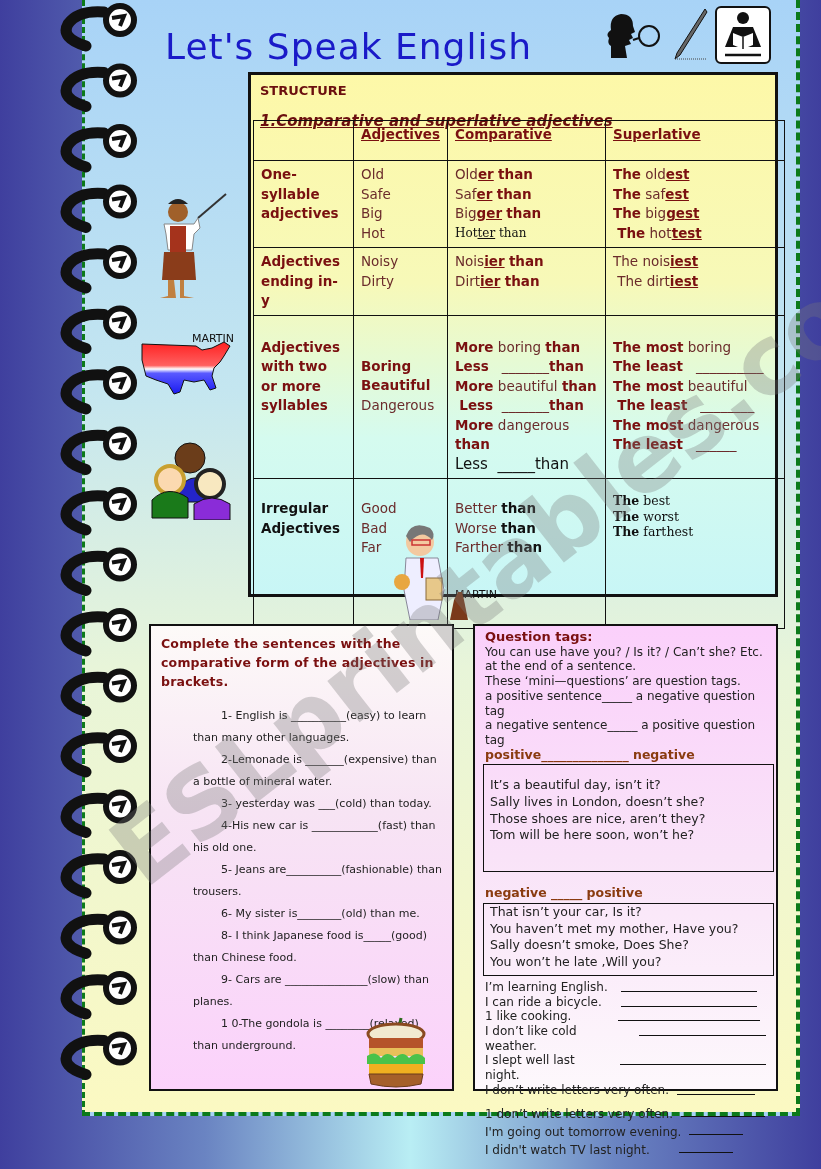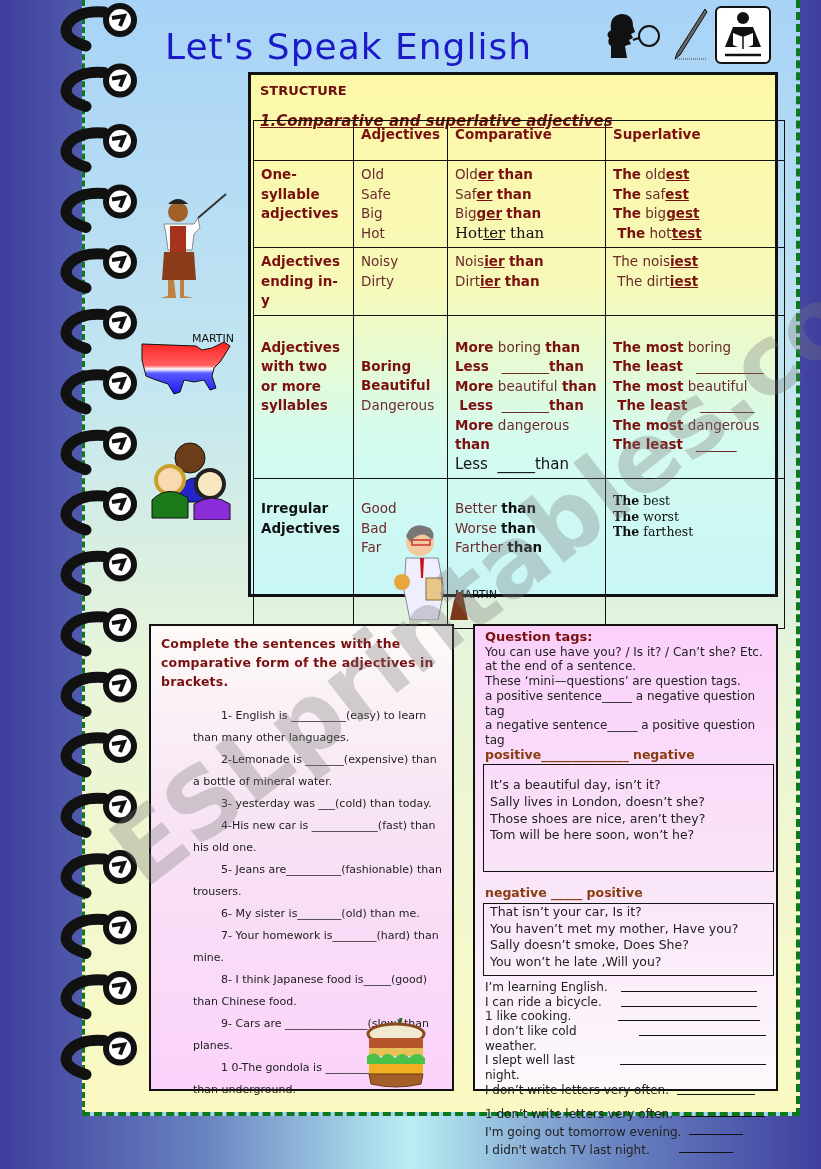--- a/index.html
+++ b/index.html
@@ -192,39 +192,39 @@
   <path d="M4 78 L4 60 Q20 44 40 58 L40 78 Z" fill="#1a7a1a" stroke="#111"></path>
   <circle cx="62" cy="44" r="14" fill="#f8e8c0" stroke="#222" stroke-width="4"></circle>
   <path d="M46 80 L46 64 Q64 52 82 64 L82 80 Z" fill="#8a2cd8" stroke="#111"></path>
 </svg>
 
 <div class="structure">
   <div class="hd1">STRUCTURE</div>
   <div class="hd2">1.Comparative and superlative adjectives</div>
   <table class="grid">
     <tbody>
-        <tr style="height:40px;">
+        <tr style="height:40px;text-decoration:underline;">
       <td style="width:100px;"></td>
       <td class="b" style="width:91px;">Adjectives</td>
       <td class="b" style="width:158px;">Comparative</td>
       <td class="b">Superlative</td>
     </tr>
     <tr style="height:86px;">
       <td class="cat">One-syllable adjectives</td>
       <td class="adj">
         <div>Old</div>
         <div>Safe</div>
         <div>Big</div>
         <div>Hot</div>
       </td>
       <td class="adj">
         <div>Old<span class="u">er</span> <span class="b">than</span></div>
         <div>Saf<span class="u">er</span> <span class="b">than</span></div>
         <div>Big<span class="u">ger</span> <span class="b">than</span></div>
-        <div class="serif" style="font-size:15px;">Hot<span style="text-decoration:underline;">ter</span> than</div>
+        <div class="serif" style="font-size:12px;">Hot<span style="text-decoration:underline;">ter</span> than</div>
       </td>
       <td class="adj">
         <div><span class="b">The</span> old<span class="u">est</span></div>
         <div><span class="b">The</span> saf<span class="u">est</span></div>
         <div><span class="b">The</span> big<span class="u">gest</span></div>
         <div>&nbsp;<span class="b">The</span> hot<span class="u">test</span></div>
       </td>
     </tr>
     <tr style="height:59px;">
       <td class="cat">Adjectives ending in-y</td>
@@ -301,21 +301,20 @@
 
 <div class="exercise">
   <div class="ex-title">Complete the sentences with the comparative form of the adjectives in brackets.</div>
   <div class="ex-list">
     <p>1- English is __________(easy) to learn than many other languages.</p>
     <p>2-Lemonade is _______(expensive) than a bottle of mineral water.</p>
     <p>3- yesterday was ___(cold) than today.</p>
     <p>4-His new car is ____________(fast) than his old one.</p>
     <p>5- Jeans are__________(fashionable) than trousers.</p>
     <p>6- My sister is________(old) than me.</p>
-    <p>7- Your homework is________(hard) than mine.</p>
     <p>8- I think Japanese food is_____(good) than Chinese food.</p>
     <p>9- Cars are _______________(slow) than planes.</p>
     <p>1 0-The gondola is ________(relaxed) than underground.</p>
   </div>
   <svg style="position:absolute;left:214px;top:390px;" width="62" height="72" viewBox="0 0 62 72">
     <path d="M36 2 L34 12" stroke="#2a6a1a" stroke-width="3"></path>
     <ellipse cx="31" cy="18" rx="28" ry="10" fill="#f1ead0" stroke="#8a4a20" stroke-width="3"></ellipse>
     <rect x="4" y="22" width="54" height="10" fill="#b5542a"></rect>
     <rect x="4" y="32" width="54" height="8" fill="#e8c05a"></rect>
     <path d="M2 40 Q10 34 16 42 Q22 34 30 42 Q38 34 44 42 Q52 34 60 42 L60 48 L2 48 Z" fill="#4ac24a"></path>

